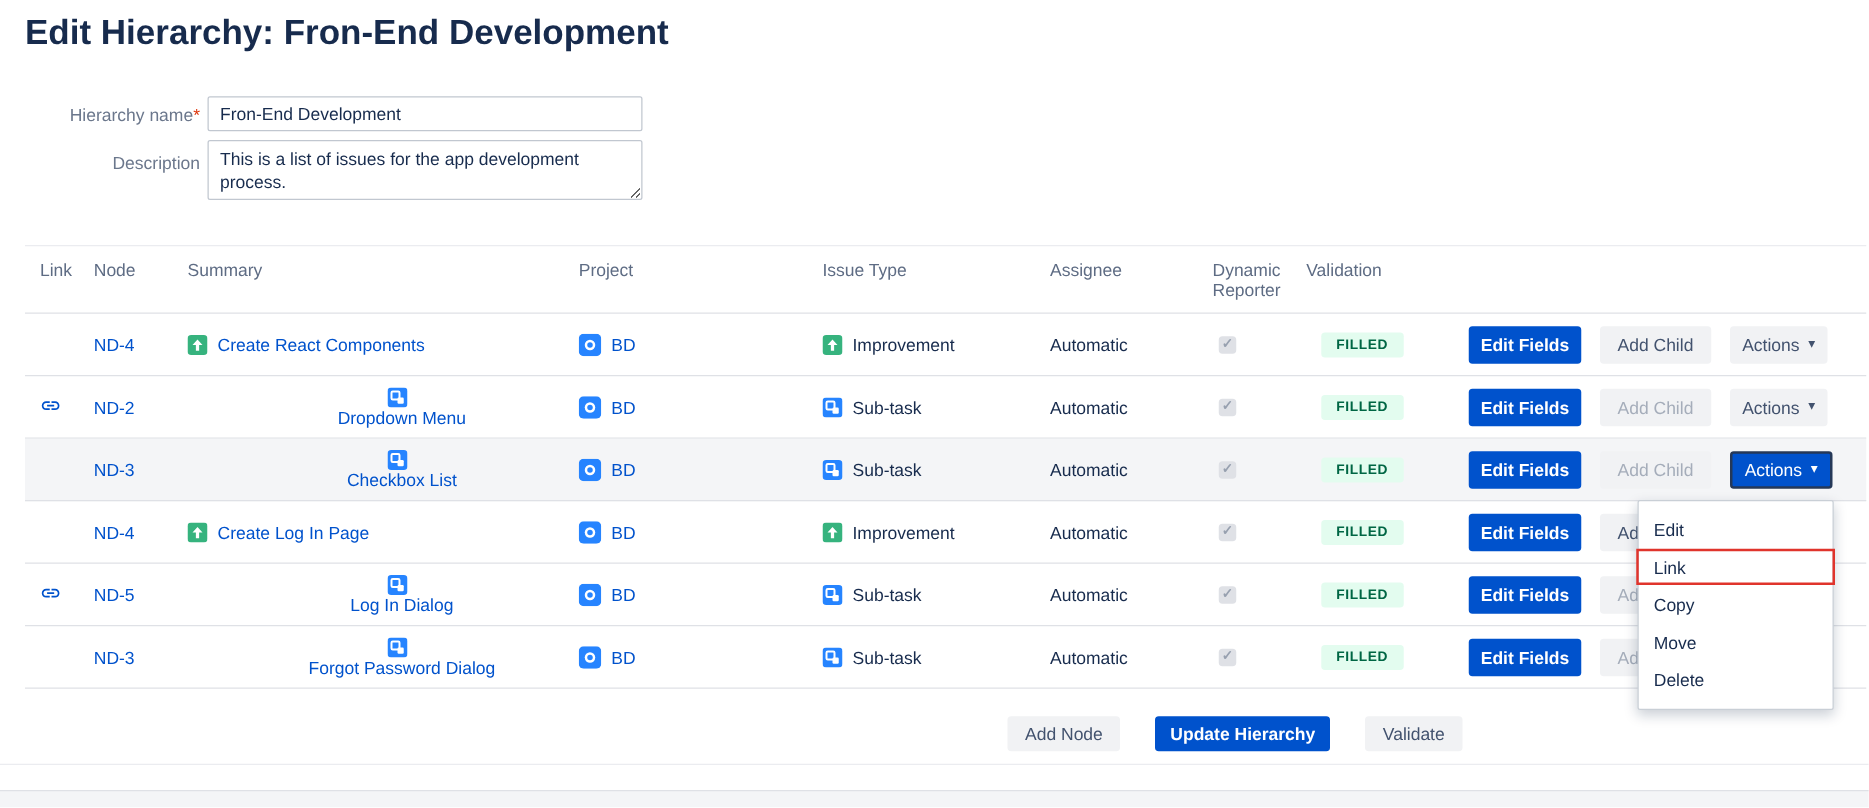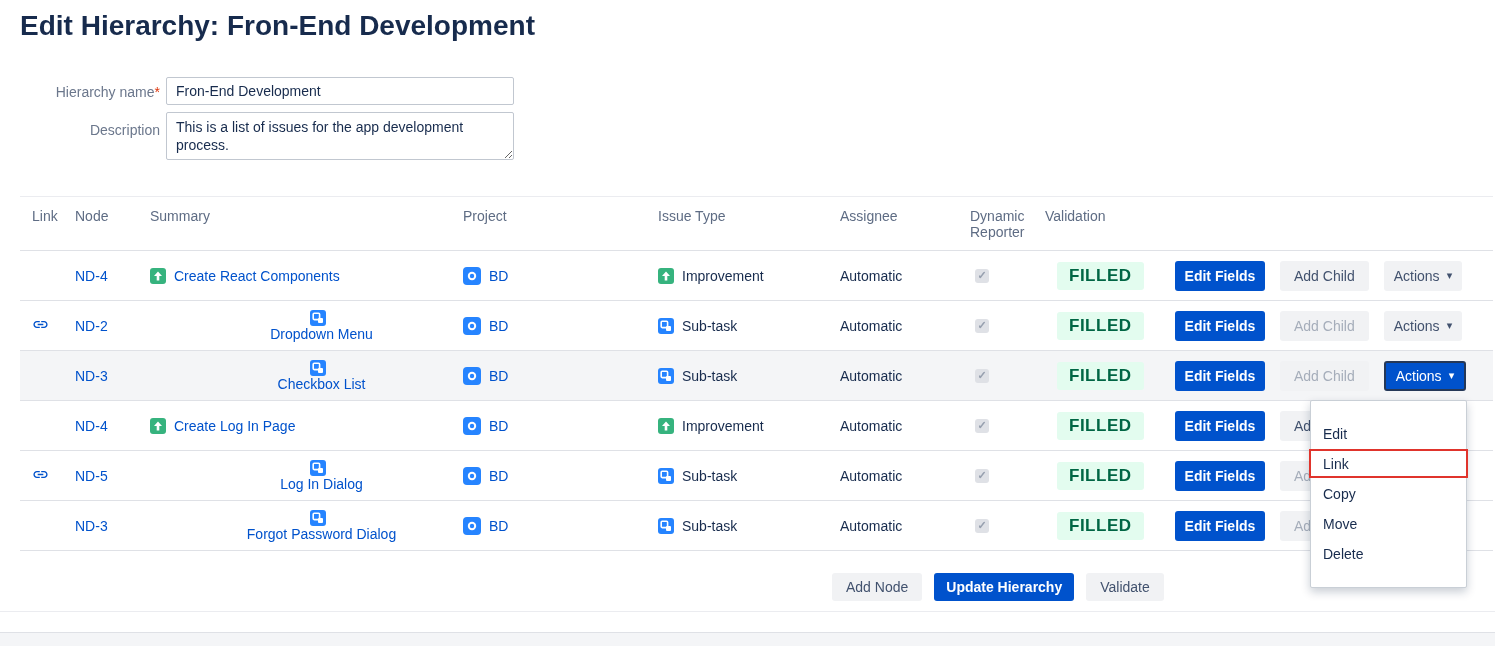--- a/index.html
+++ b/index.html
@@ -54,51 +54,51 @@
   .ticon { display:inline-flex; margin-right:8px; flex:0 0 auto; }
   .avatar { display:inline-flex; margin-right:8px; flex:0 0 auto; }
   .cb {
     width:14px; height:14px; margin-left:5px; border-radius:3px;
     background:#DFE1E6; color:#97A0AF; font-size:11px; font-weight:700;
     display:flex; align-items:center; justify-content:center; line-height:1;
   }
   .badge {
     margin-left:12px;
     background:#E3FCEF; color:#006644;
-    font-size:17px; font-weight:700; letter-spacing:.5px;
+    font-size:11px; font-weight:700; letter-spacing:.5px;
     padding:4px 12px; border-radius:3px;
   }
   
   .btn {
     height:30px; border:none; border-radius:3px; cursor:pointer;
     font-family:inherit; font-size:14px; display:inline-flex;
     align-items:center; justify-content:center; white-space:nowrap;
   }
   .btn-primary { background:#0052CC; color:#fff; font-weight:700; width:90px; }
   .btn-subtle { background:#F1F2F4; color:#42526E; padding:0 14px; }
   .btn-subtle.disabled { color:#A5ADBA; cursor:default; }
   .btn-actions { background:#F1F2F4; color:#42526E; padding:0 10px; gap:7px; }
   .btn-actions.active { background:#0052CC; color:#fff; border:2px solid #253858; }
   .chev { font-size:11px; line-height:1; }
   
   .menu {
     position:absolute; left:1310px; top:400px; width:157px; z-index:10;
     background:#fff; border:1px solid #C9CFD6; border-radius:2px;
-    box-shadow:0 4px 10px rgba(9,30,66,.22); padding:18px 0;
+    box-shadow:0 4px 10px rgba(9,30,66,.22); padding:8px 0;
   }
   .menu-item {
     height:30px; line-height:30px; padding:0 12px;
     font-size:14px; color:#172B4D; cursor:pointer; position:relative;
   }
   .redbox {
     position:absolute; left:-2px; right:-2px; top:0px; bottom:1px;
     border:2px solid #E0342C; pointer-events:none;
   }
   
-  .footer-buttons { position:absolute; left:832px; top:573px; display:flex; gap:12px; }
+  .footer-buttons { position:absolute; left:806px; top:573px; display:flex; gap:28px; }
   .fbtn { height:28px; }
   .fbtn.btn-primary { width:auto; padding:0 12px; }
   .sep-line { position:absolute; left:0; top:611px; width:1495px; border-top:1px solid #EBECF0; }
   .bottom-strip {
     position:absolute; left:0; top:632px; width:1495px; height:14px;
     background:#F4F5F7; border-top:1px solid #DFE1E6;
   }
 </style>
 </head>
 <body>

